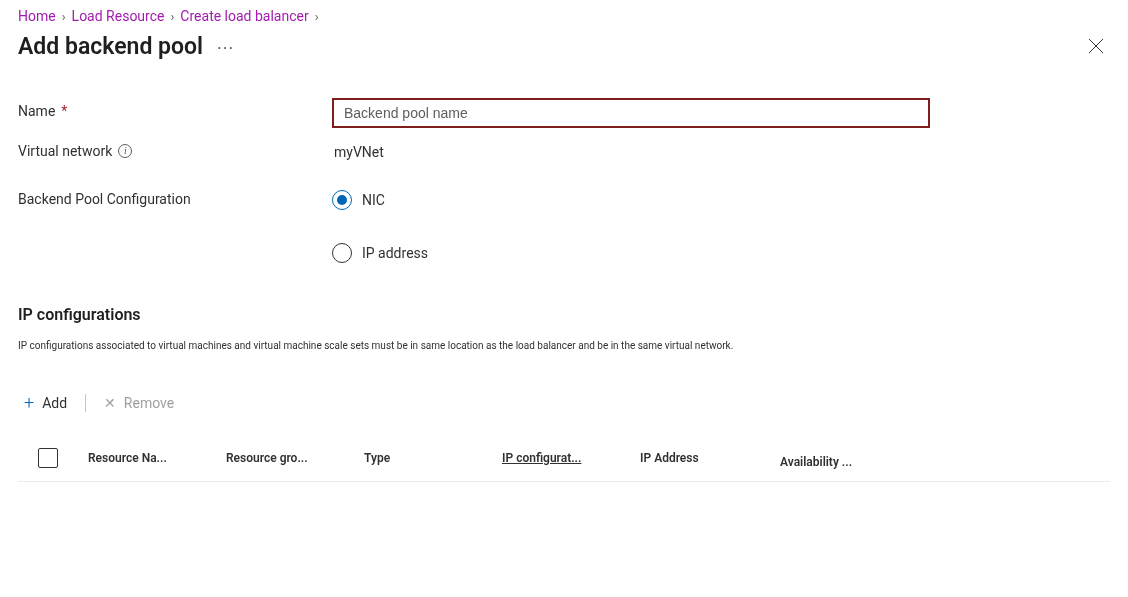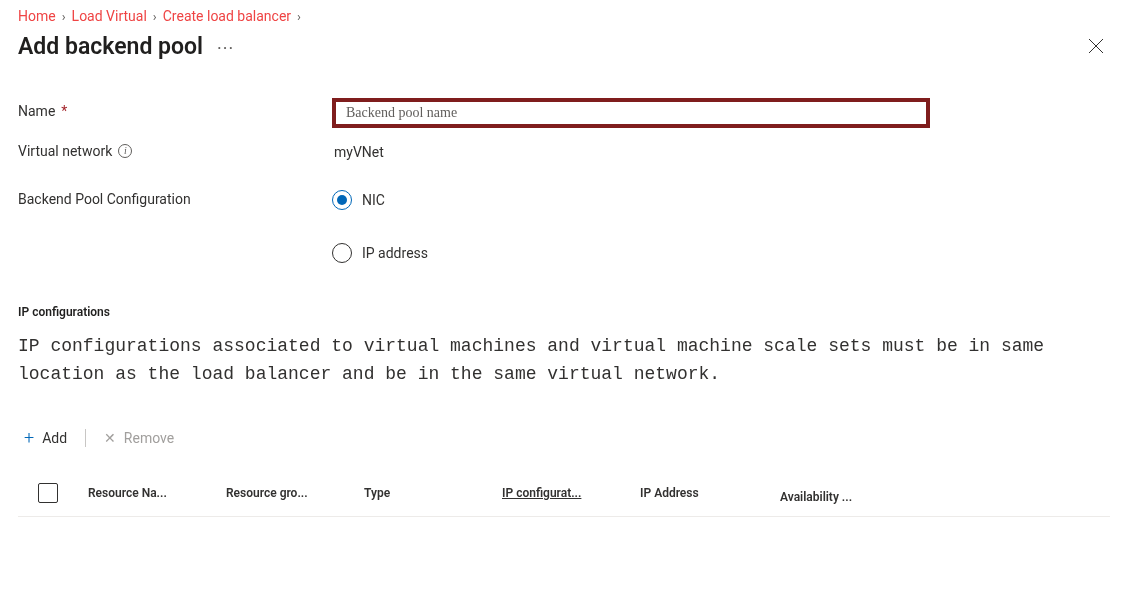--- a/index.html
+++ b/index.html
@@ -15,21 +15,21 @@
     }
 
     .breadcrumb {
       display: flex;
       align-items: center;
       gap: 6px;
       padding: 8px 0 4px 0;
       font-size: 14px;
     }
     .breadcrumb a {
-      color: #ef4444;
+      color: #a21caf;
       text-decoration: none;
       cursor: pointer;
     }
     .breadcrumb .sep {
       color: #605e5c;
       font-size: 13px;
     }
 
     .title-row {
       display: flex;
@@ -99,24 +99,24 @@
       font-size: 10px;
       color: #605e5c;
       line-height: 1;
       font-style: italic;
       font-family: Georgia, serif;
     }
 
     .text-input {
       width: 598px;
       height: 30px;
-      border: 4px solid #7f1d1d;
+      border: 2px solid #7f1d1d;
       padding: 4px 10px;
       font-size: 14px;
-      font-family: Liberation Serif, serif;
+      font-family: Liberation Sans, sans-serif;
       color: #323130;
       outline: none;
     }
     .text-input::placeholder { color: #605e5c; }
 
     .static-value {
       font-size: 14px;
       color: #323130;
       padding: 6px 2px 0 2px;
     }
@@ -148,33 +148,32 @@
       content: "";
       width: 10px; height: 10px;
       background: #0067b8;
       border-radius: 50%;
     }
     .radio-circle.unselected {
       border: 1.5px solid #323130;
     }
 
     .section-heading {
-      font-size: 12px;
+      font-size: 16px;
       font-weight: 600;
       color: #201f1e;
       margin-top: 42px;
       margin-bottom: 14px;
     }
     .section-desc {
-      font-size: 18px;
+      font-size: 10px;
       color: #323130;
       line-height: 1.55;
       max-width: 1080px;
       margin-bottom: 34px;
-      font-family: Liberation Mono, monospace;
     }
 
     .toolbar {
       display: flex;
       align-items: center;
       gap: 16px;
       padding: 6px 0 24px 6px;
     }
     .tool-btn {
       display: flex;
@@ -236,21 +235,21 @@
     .th.c4 { width: 138px; flex: 0 0 138px; text-decoration: underline; }
     .th.c5 { width: 140px; flex: 0 0 140px; }
     .th.c6 { width: 140px; flex: 0 0 140px; margin-top: 7px; }
   </style>
 </head>
 <body>
 
 <nav class="breadcrumb">
   <a>Home</a>
   <span class="sep">›</span>
-  <a>Load Virtual</a>
+  <a>Load Resource</a>
   <span class="sep">›</span>
   <a>Create load balancer</a>
   <span class="sep">›</span>
 </nav>
 
 <div class="title-row">
   <div class="title-left">
     <h1 class="page-title">Add backend pool</h1>
     <span class="dots">···</span>
   </div>

